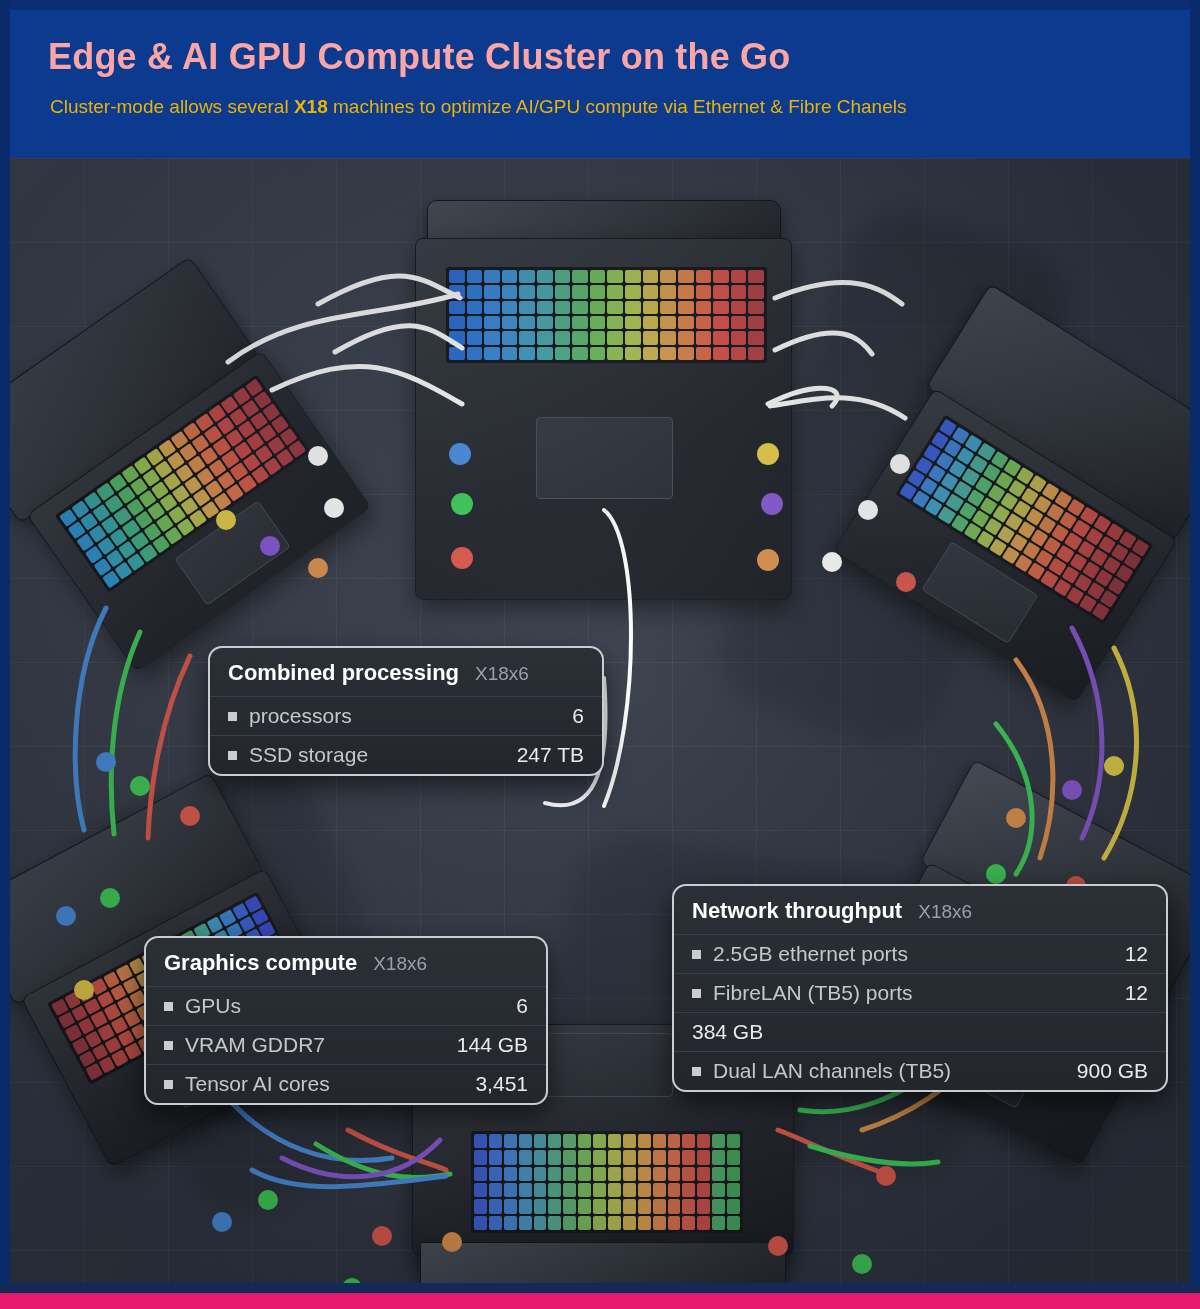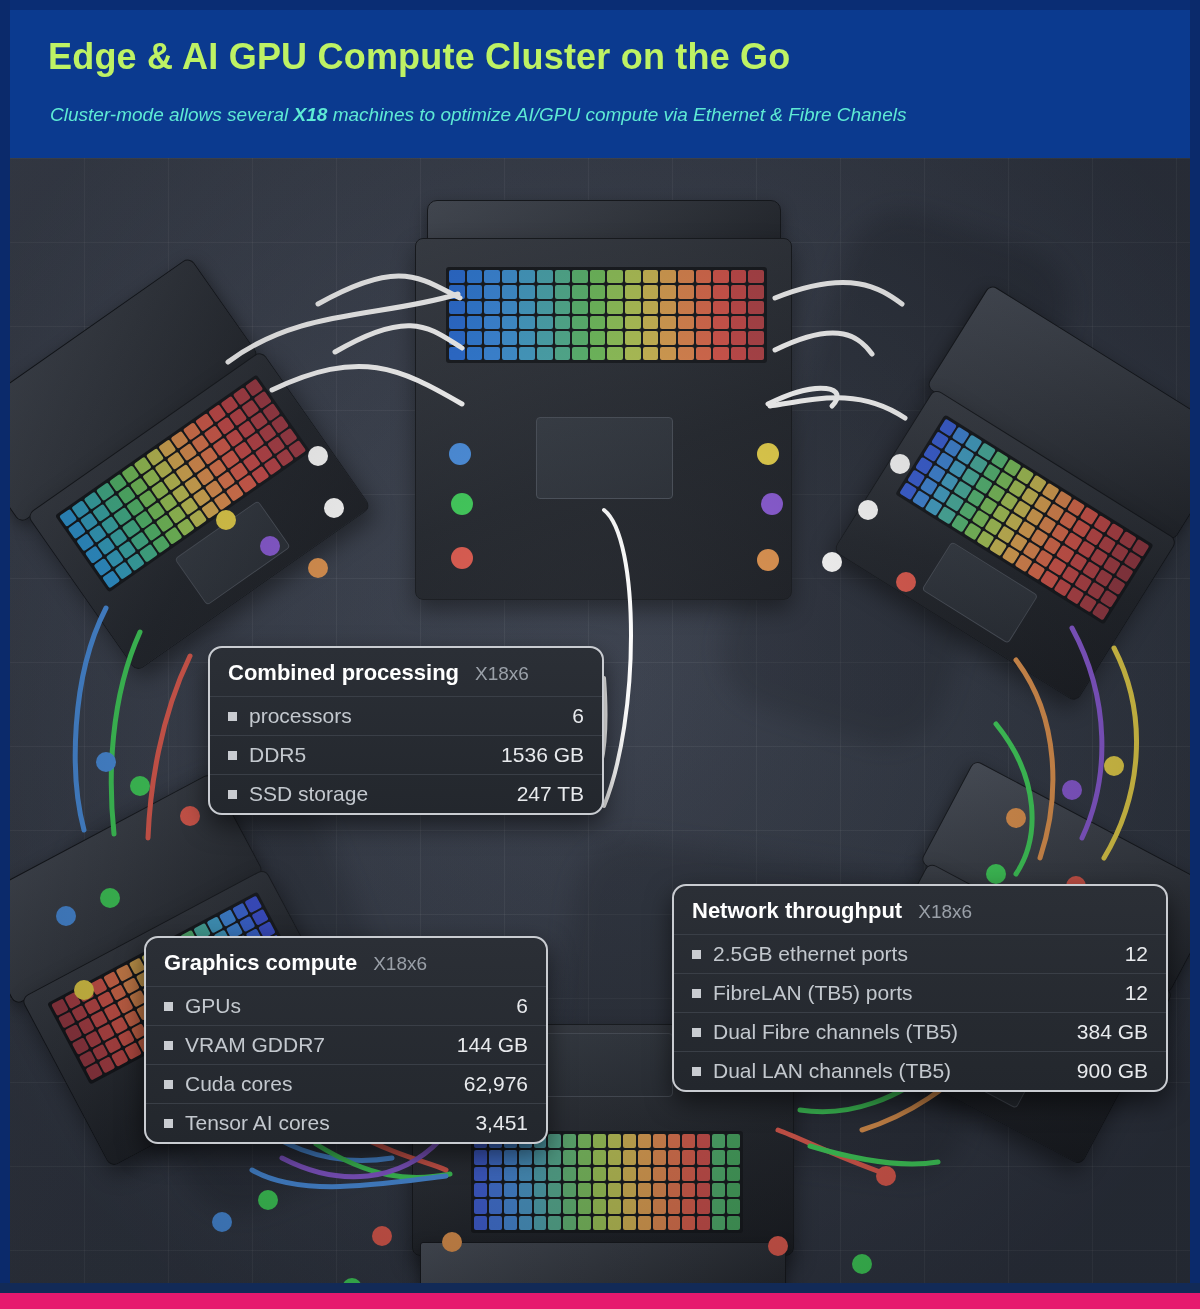--- a/index.html
+++ b/index.html
@@ -17,25 +17,25 @@
   .edge-bottom-dark{position:absolute;left:0;bottom:16px;width:1200px;height:10px;background:#122a57;z-index:40;}
 
   
   .header{
     position:absolute;left:0;top:0;width:1200px;height:158px;
     background:#0b3a8f;z-index:30;
   }
   .header .top-stripe{position:absolute;left:0;top:0;width:1200px;height:10px;background:#0a2d74;}
   .title{
     position:absolute;left:48px;top:36px;
-    font-size:36px;font-weight:bold;color:#bef264;letter-spacing:.2px;
+    font-size:36px;font-weight:bold;color:#fca5a5;letter-spacing:.2px;
   }
   .subtitle{
-    position:absolute;left:50px;top:104px;
-    font-size:19px;color:#5eead4;white-space:nowrap;font-style:italic;
+    position:absolute;left:50px;top:96px;
+    font-size:19px;color:#eab308;white-space:nowrap;
   }
   .subtitle b{font-weight:bold;}
 
   
   .canvas{
     position:absolute;left:0;top:158px;width:1200px;height:1135px;
     background:
       linear-gradient(120deg, rgba(255,255,255,0.04) 0%, rgba(0,0,0,0.10) 60%),
       linear-gradient(#3a4150,#343b49);
     overflow:hidden;
@@ -873,27 +873,20 @@
     <div class="row">
       <span class="lbl">
           <i class="bullet"></i>
           <span>processors</span>
         </span>
       <span class="val">6</span>
     </div>
     <div class="row">
       <span class="lbl">
           <i class="bullet"></i>
-          <span>DDR5</span>
-        </span>
-      <span class="val">1536 GB</span>
-    </div>
-    <div class="row">
-      <span class="lbl">
-          <i class="bullet"></i>
           <span>SSD storage</span>
         </span>
       <span class="val">247 TB</span>
     </div>
   </div>
 
   <div class="card" id="card-graphics">
     <div class="card-head">
       <span class="card-title">Graphics compute</span>
       <span class="card-mult">X18x6</span>
@@ -908,27 +901,20 @@
     <div class="row">
       <span class="lbl">
           <i class="bullet"></i>
           <span>VRAM GDDR7</span>
         </span>
       <span class="val">144 GB</span>
     </div>
     <div class="row">
       <span class="lbl">
           <i class="bullet"></i>
-          <span>Cuda cores</span>
-        </span>
-      <span class="val">62,976</span>
-    </div>
-    <div class="row">
-      <span class="lbl">
-          <i class="bullet"></i>
           <span>Tensor AI cores</span>
         </span>
       <span class="val">3,451</span>
     </div>
   </div>
 
   <div class="card" id="card-network">
     <div class="card-head">
       <span class="card-title">Network throughput</span>
       <span class="card-mult">X18x6</span>
@@ -941,24 +927,20 @@
       <span class="val">12</span>
     </div>
     <div class="row">
       <span class="lbl">
           <i class="bullet"></i>
           <span>FibreLAN (TB5) ports</span>
         </span>
       <span class="val">12</span>
     </div>
     <div class="row">
-      <span class="lbl">
-          <i class="bullet"></i>
-          <span>Dual Fibre channels (TB5)</span>
-        </span>
       <span class="val">384 GB</span>
     </div>
     <div class="row">
       <span class="lbl">
           <i class="bullet"></i>
           <span>Dual LAN channels (TB5)</span>
         </span>
       <span class="val">900 GB</span>
     </div>
   </div>

